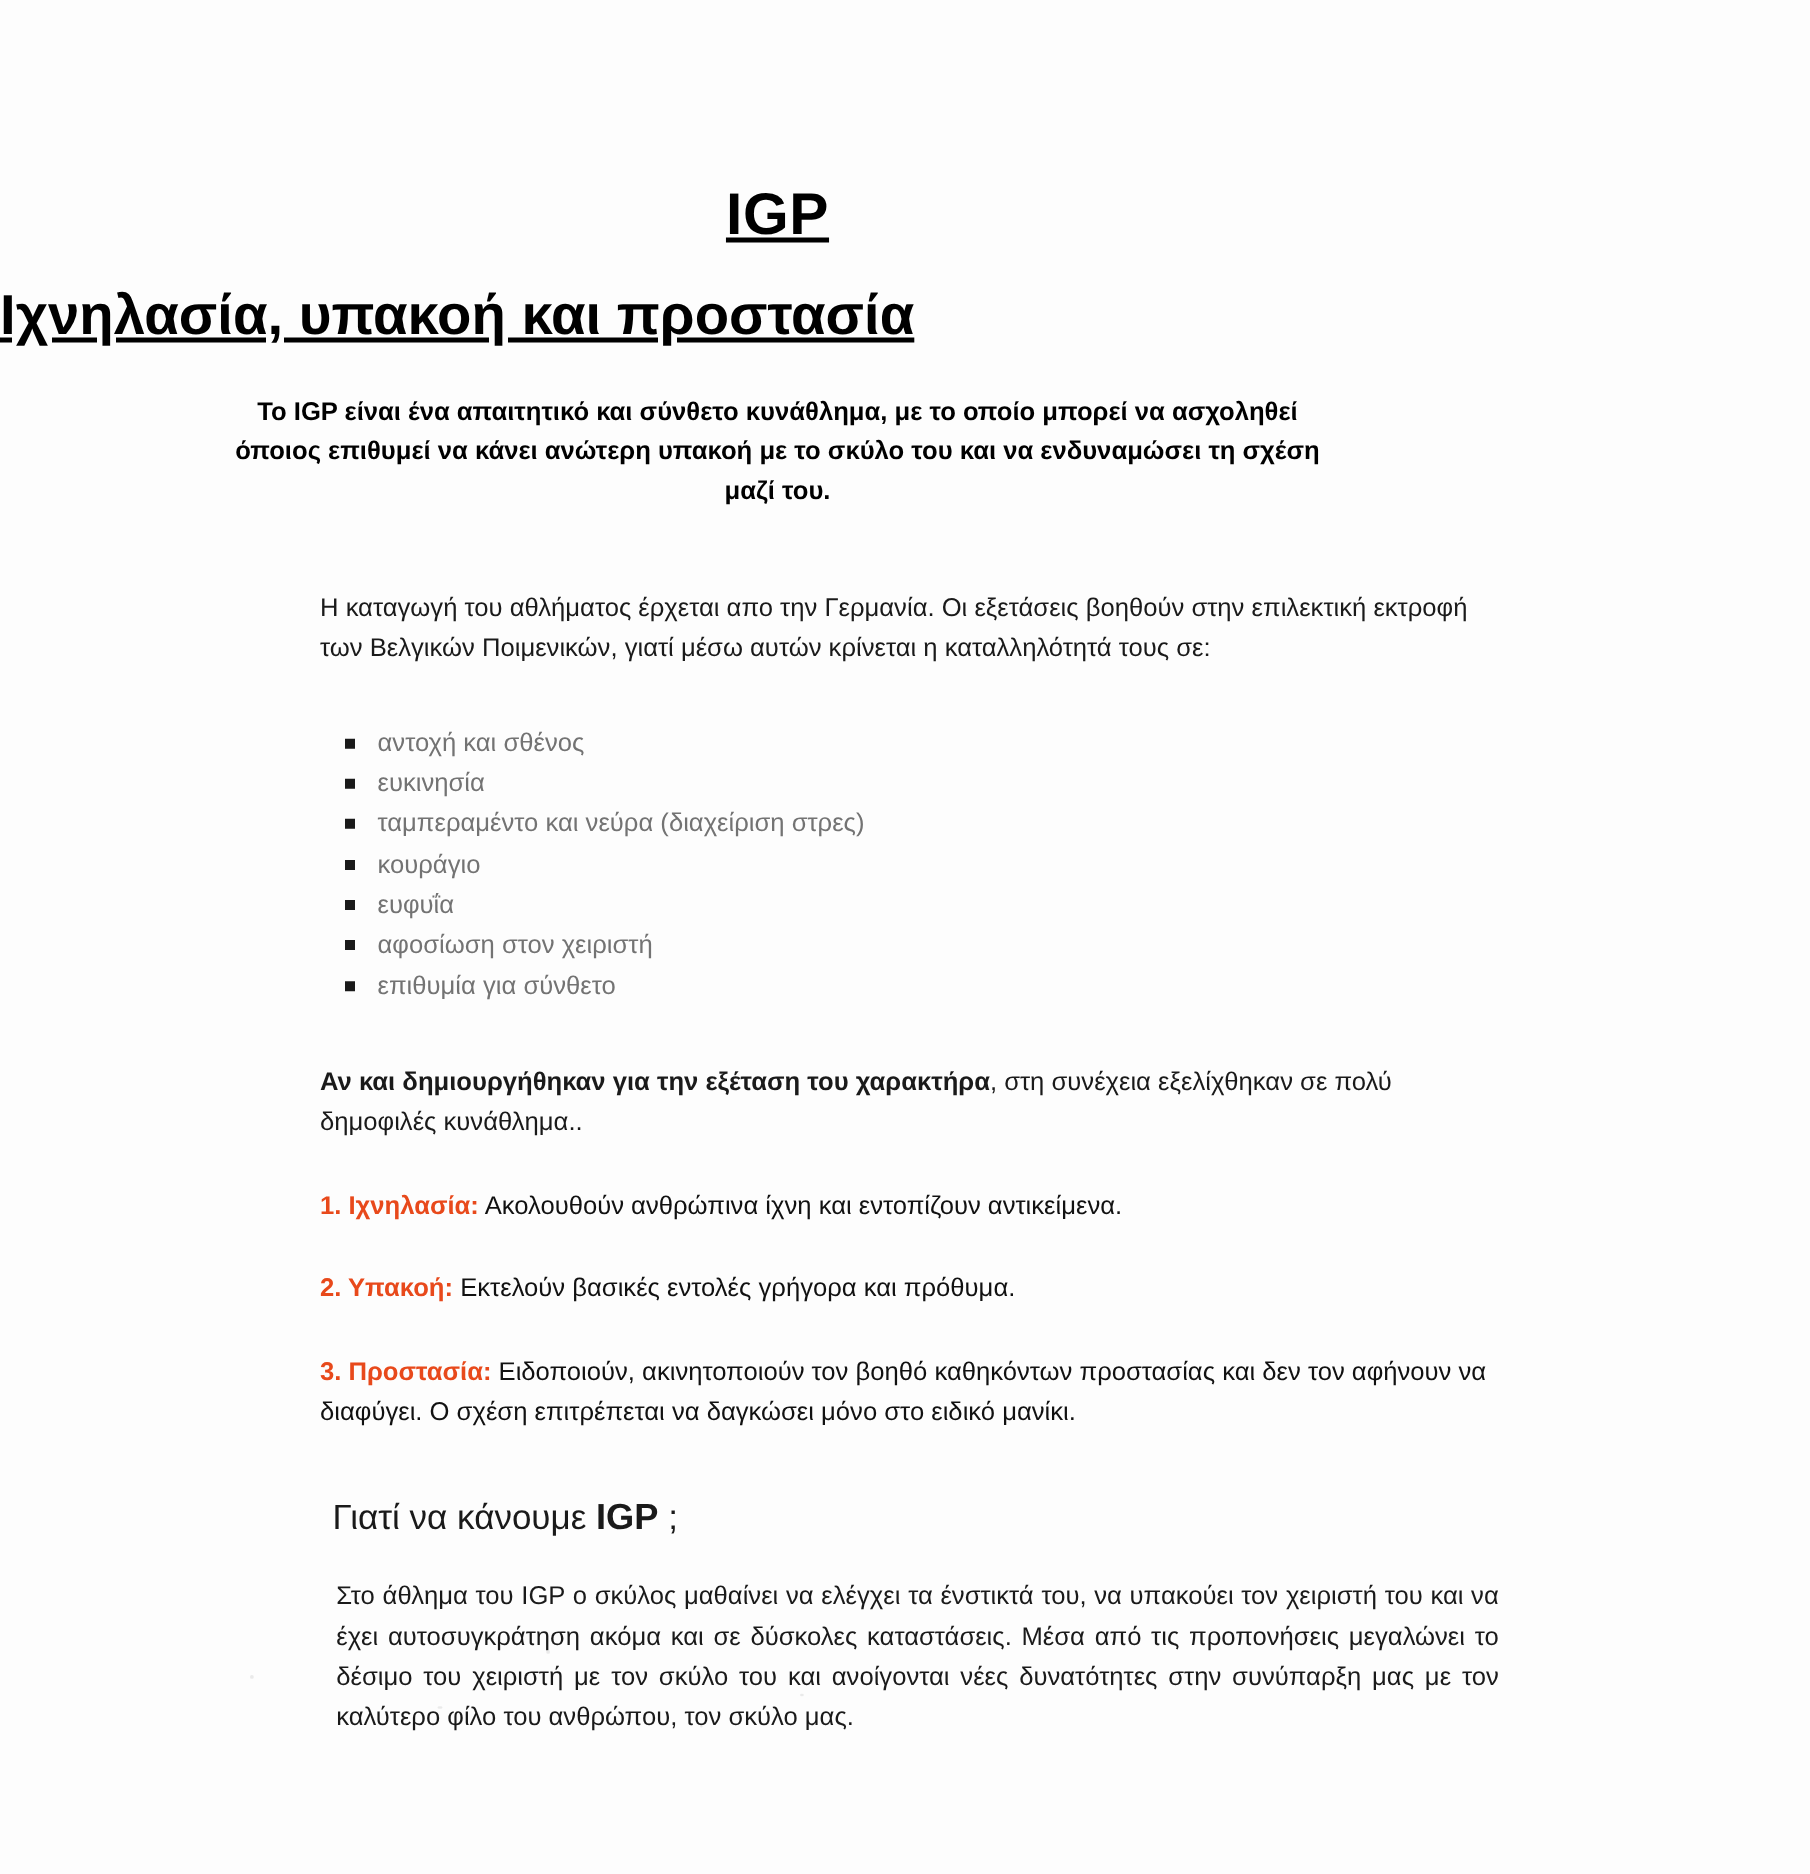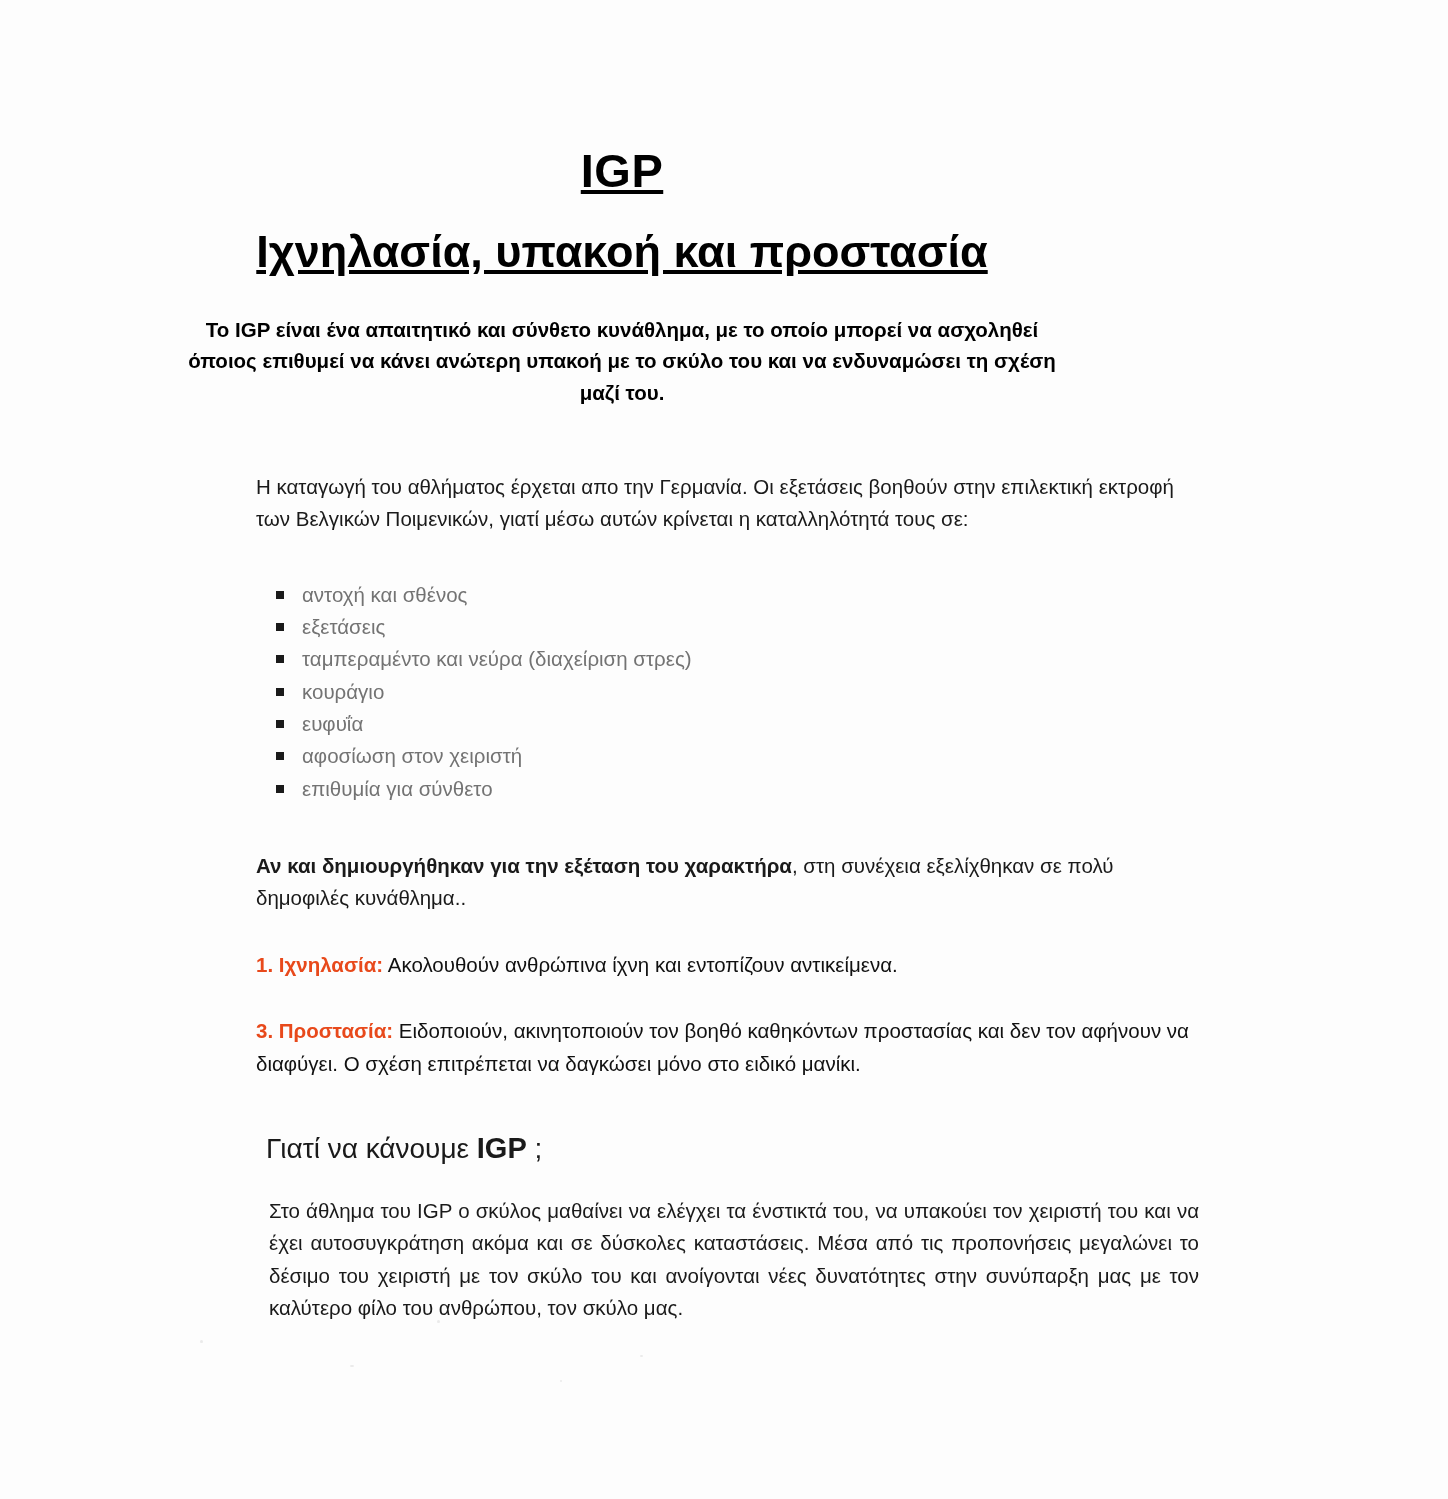--- a/index.html
+++ b/index.html
@@ -35,21 +35,21 @@
     text-align: center;
     font-size: 47px;
     font-weight: bold;
     text-decoration: underline;
     letter-spacing: 0.5px;
     margin-top: 146px;
     line-height: 1.05;
     color: #000;
   }
   .title-sub {
-    text-align: center;
+    text-align: left;
     font-size: 45px;
     font-weight: bold;
     text-decoration: underline;
     margin-top: 28px;
     line-height: 1.1;
     color: #000;
   }
 
   .lead {
     margin: 24px auto 0 auto;
@@ -158,38 +158,42 @@
     <h2 class="title-sub">Ιχνηλασία, υπακοή και προστασία</h2>
 
     <p class="lead">Το IGP είναι ένα απαιτητικό και σύνθετο κυνάθλημα, με το οποίο μπορεί να ασχοληθεί όποιος επιθυμεί να κάνει ανώτερη υπακοή με το σκύλο του και να ενδυναμώσει τη σχέση μαζί του.</p>
 
     <div class="body-col">
 
       <p class="para intro">Η καταγωγή του αθλήματος έρχεται απο την Γερμανία. Οι εξετάσεις βοηθούν  στην επιλεκτική εκτροφή των Βελγικών Ποιμενικών, γιατί  μέσω αυτών κρίνεται  η καταλληλότητά τους σε:</p>
 
       <ul class="checklist">
         <li>αντοχή και σθένος</li>
-        <li>εξετάσεις</li>
+        <li>ευκινησία</li>
         <li>ταμπεραμέντο και νεύρα (διαχείριση στρες)</li>
         <li>κουράγιο</li>
         <li>ευφυΐα</li>
         <li>αφοσίωση στον χειριστή</li>
         <li>επιθυμία για σύνθετο</li>
       </ul>
 
       <p class="para bold-lead">
         <span class="strongish">Αν και δημιουργήθηκαν για την εξέταση του χαρακτήρα</span><span>, στη συνέχεια εξελίχθηκαν σε πολύ δημοφιλές κυνάθλημα..</span>
       </p>
 
 
       <p class="numbered">
         <span class="label">1. Ιχνηλασία:</span>
         <span>Ακολουθούν ανθρώπινα ίχνη και εντοπίζουν αντικείμενα.</span>
       </p>
 
+      <p class="numbered">
+        <span class="label">2. Υπακοή:</span>
+        <span>Εκτελούν βασικές εντολές γρήγορα και πρόθυμα.</span>
+      </p>
 
       <p class="numbered">
         <span class="label">3. Προστασία:</span>
         <span>Ειδοποιούν, ακινητοποιούν τον βοηθό καθηκόντων προστασίας και δεν τον αφήνουν να διαφύγει. Ο σχέση επιτρέπεται να δαγκώσει μόνο στο ειδικό μανίκι.</span>
       </p>
 
       <p class="why-heading">
         <span>Γιατί να κάνουμε </span><span class="emph">IGP</span><span> ;</span>
       </p>
 

